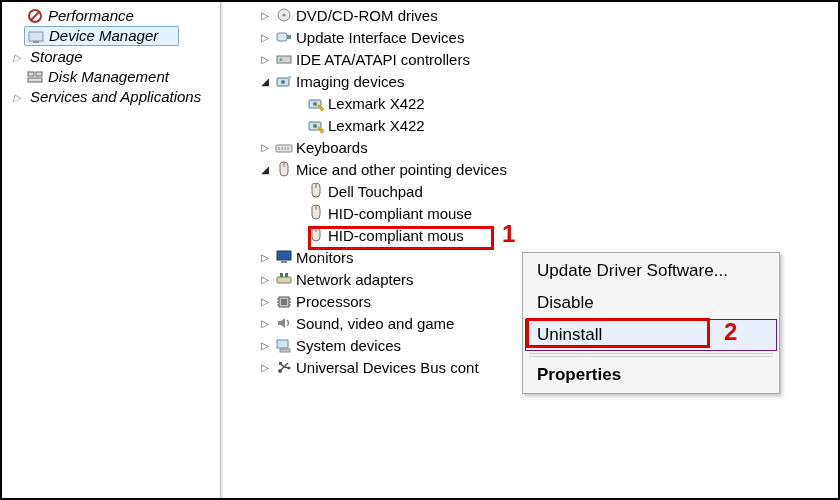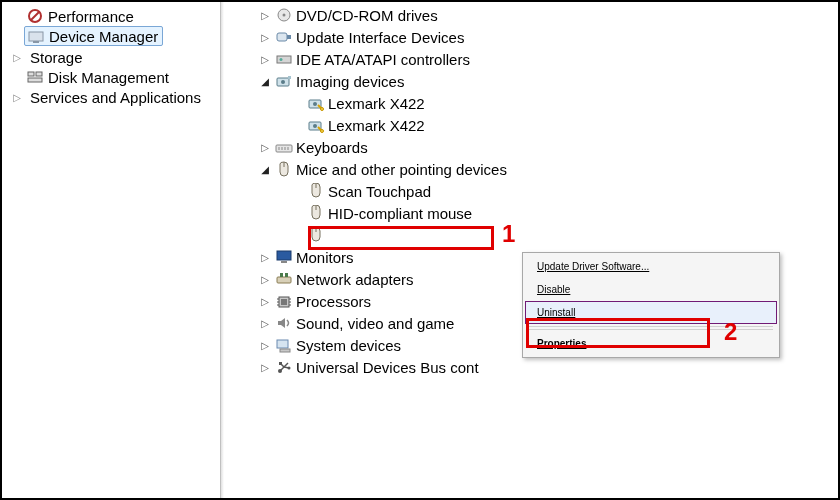--- a/index.html
+++ b/index.html
@@ -29,31 +29,32 @@
   .vline {
     position: absolute;
     top: 0; bottom: 0;
     left: 218px;
     width: 4px;
     background: linear-gradient(to right, #e0e0e0, #fff);
     border-left: 1px solid #c0c0c0;
   }
   .nav-item {
     display: flex;
-    align-items: flex-end;
+    align-items: flex-start;
     gap: 4px;
     padding: 1px 2px;
     white-space: nowrap;
+    font-style: italic;
   }
   .nav-item.sel {
     background: #e5f3ff;
     border: 1px solid #7aa7d6;
     border-radius: 2px;
     display: inline-flex;
-    padding: 0 4px 0 2px;
+    padding: 0 20px 0 2px;
   }
   .nav-indent { margin-left: 18px; }
   .ico {
     width: 18px; height: 18px;
     display: inline-flex; align-items: center; justify-content: center;
     flex-shrink: 0;
   }
   .right {
     flex: 1;
     padding: 2px 0 0 36px;
@@ -83,23 +84,22 @@
     left: 520px;
     top: 250px;
     width: 258px;
     background: #f5f5f5;
     border: 1px solid #a8a8a8;
     box-shadow: 2px 2px 4px rgba(0,0,0,0.25);
     padding: 2px;
   }
   .ctx-item {
     padding: 6px 12px;
-    font-size: 10px;
+    font-size: 17px;
     background: #f5f5f5;
-    text-decoration: underline;
   }
   .ctx-item.hi {
     background: #e8f0fb;
     border: 1px solid #701a75;
     padding: 5px 11px;
   }
   .ctx-sep {
     height: 1px;
     background: #d0d0d0;
     margin: 2px 4px;
@@ -253,38 +253,39 @@
         </span>
       <span>Mice and other pointing devices</span>
     </div>
     <div class="node gchild">
       <span class="dev-ico">
           <svg width="16" height="16">
             <path d="M4 2 Q4 0 8 0 Q12 0 12 4 L12 10 Q12 14 8 14 Q4 14 4 10 Z" fill="#ece8e0" stroke="#76705f"></path>
             <line x1="8" y1="0" x2="8" y2="5" stroke="#76705f"></line>
           </svg>
         </span>
-      <span>Scan Touchpad</span>
+      <span>Dell Touchpad</span>
     </div>
     <div class="node gchild">
       <span class="dev-ico">
           <svg width="16" height="16">
             <path d="M4 2 Q4 0 8 0 Q12 0 12 4 L12 10 Q12 14 8 14 Q4 14 4 10 Z" fill="#ece8e0" stroke="#76705f"></path>
             <line x1="8" y1="0" x2="8" y2="5" stroke="#76705f"></line>
           </svg>
         </span>
       <span>HID-compliant mouse</span>
     </div>
     <div class="node gchild">
       <span class="dev-ico">
           <svg width="16" height="16">
             <path d="M4 2 Q4 0 8 0 Q12 0 12 4 L12 10 Q12 14 8 14 Q4 14 4 10 Z" fill="#ece8e0" stroke="#76705f"></path>
             <line x1="8" y1="0" x2="8" y2="5" stroke="#76705f"></line>
           </svg>
         </span>
+      <span>HID-compliant mous</span>
     </div>
     <div class="node">
       <span class="arrow">▷</span>
       <span class="dev-ico">
           <svg width="18" height="16">
             <rect x="2" y="2" width="14" height="9" fill="#2a5aa0" stroke="#1a3a6a"></rect>
             <rect x="6" y="12" width="6" height="2" fill="#888"></rect>
           </svg>
         </span>
       <span>Monitors</span>

